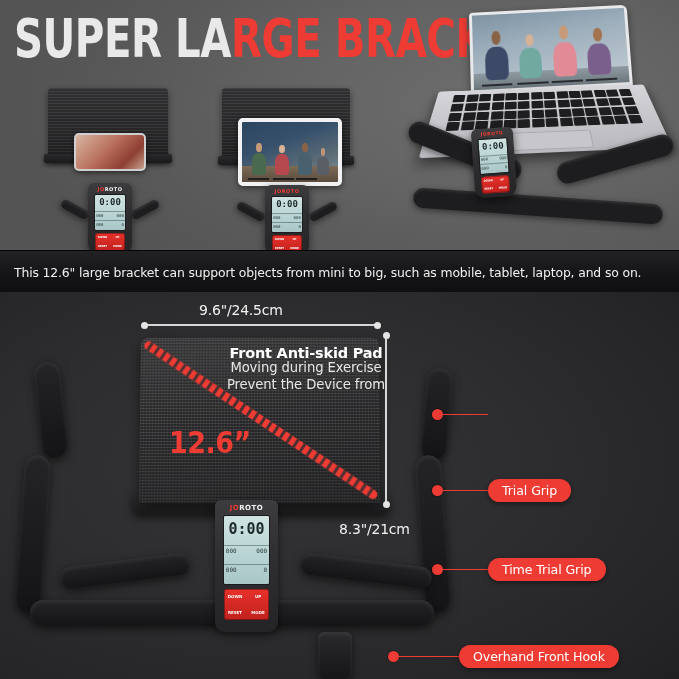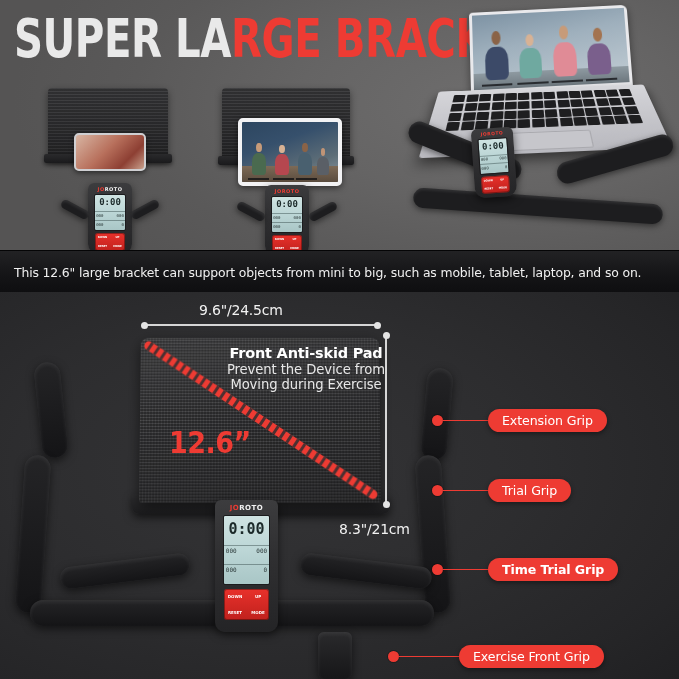--- a/index.html
+++ b/index.html
@@ -434,22 +434,22 @@
   <div id="pad-base"></div>
   <div id="pad">
     <svg id="diag" viewBox="0 0 240 165">
       <line x1="8" y1="8" x2="232" y2="157" stroke="#ee3b33" stroke-width="9" stroke-linecap="round"></line>
       <line x1="8" y1="8" x2="232" y2="157" stroke="#2f2f31" stroke-width="9" stroke-dasharray="3 5" stroke-linecap="butt" opacity="0.85"></line>
     </svg>
   </div>
 
   <div id="pad-text">
     <div class="h">Front Anti-skid Pad</div>
+    <div class="s" style="margin-top:0;">Moving during Exercise</div>
     <div class="s">Prevent the Device from</div>
-    <div class="s" style="margin-top:0;">Moving during Exercise</div>
   </div>
   <div id="diag-label">12.6”</div>
 
   <div class="console" style="left:215px;top:500px;width:63px;height:128px;padding-top:4px;z-index:7;">
     <div class="logo" style="font-size:7px;"><span>JO</span><span style="color:#f2f2f2">ROTO</span></div>
     <div class="lcd" style="width:45px;height:68px;margin-top:3px;">
       <div class="big" style="font-size:15px;">0:00</div>
       <div class="divh" style="top:42%;"></div>
       <div class="row" style="top:46%;font-size:6px;">
           <span>000</span>
@@ -475,34 +475,33 @@
   <div class="dim-label" style="left:199px;top:302px;">9.6"/24.5cm</div>
 
   <div class="dim-line-v" style="left:385px;top:336px;height:168px;"></div>
   <div class="dot" style="left:382.5px;top:332px;"></div>
   <div class="dot" style="left:382.5px;top:501px;"></div>
   <div class="dim-label" style="left:339px;top:521px;">8.3"/21cm</div>
 
   <div class="callout" style="left:432px;top:409px;">
     <span class="co-dot"></span>
     <span class="co-line" style="width:45px;"></span>
-    <span class="co-pill">Extension Grip</span>
   </div>
 
   <div class="callout" style="left:432px;top:479px;">
     <span class="co-dot"></span>
     <span class="co-line" style="width:45px;"></span>
     <span class="co-pill">Trial Grip</span>
   </div>
 
-  <div class="callout" style="left:432px;top:558px;font-weight:bold;">
+  <div class="callout" style="left:432px;top:558px;">
     <span class="co-dot"></span>
     <span class="co-line" style="width:45px;"></span>
     <span class="co-pill">Time Trial Grip</span>
   </div>
 
   <div class="callout" style="left:388px;top:645px;">
     <span class="co-dot"></span>
     <span class="co-line" style="width:60px;"></span>
-    <span class="co-pill">Exercise Front Grip</span>
+    <span class="co-pill">Overhand Front Hook</span>
   </div>
 
 </div>
 
 </body></html>

